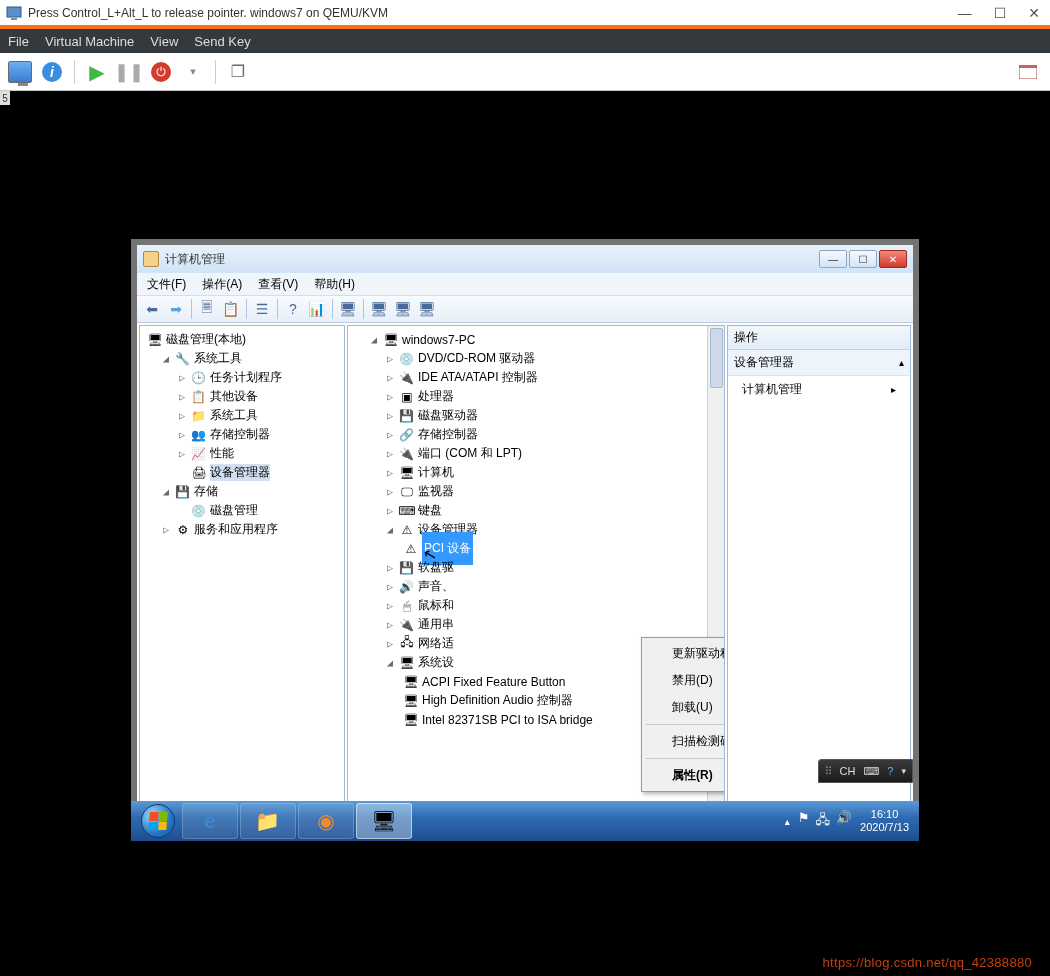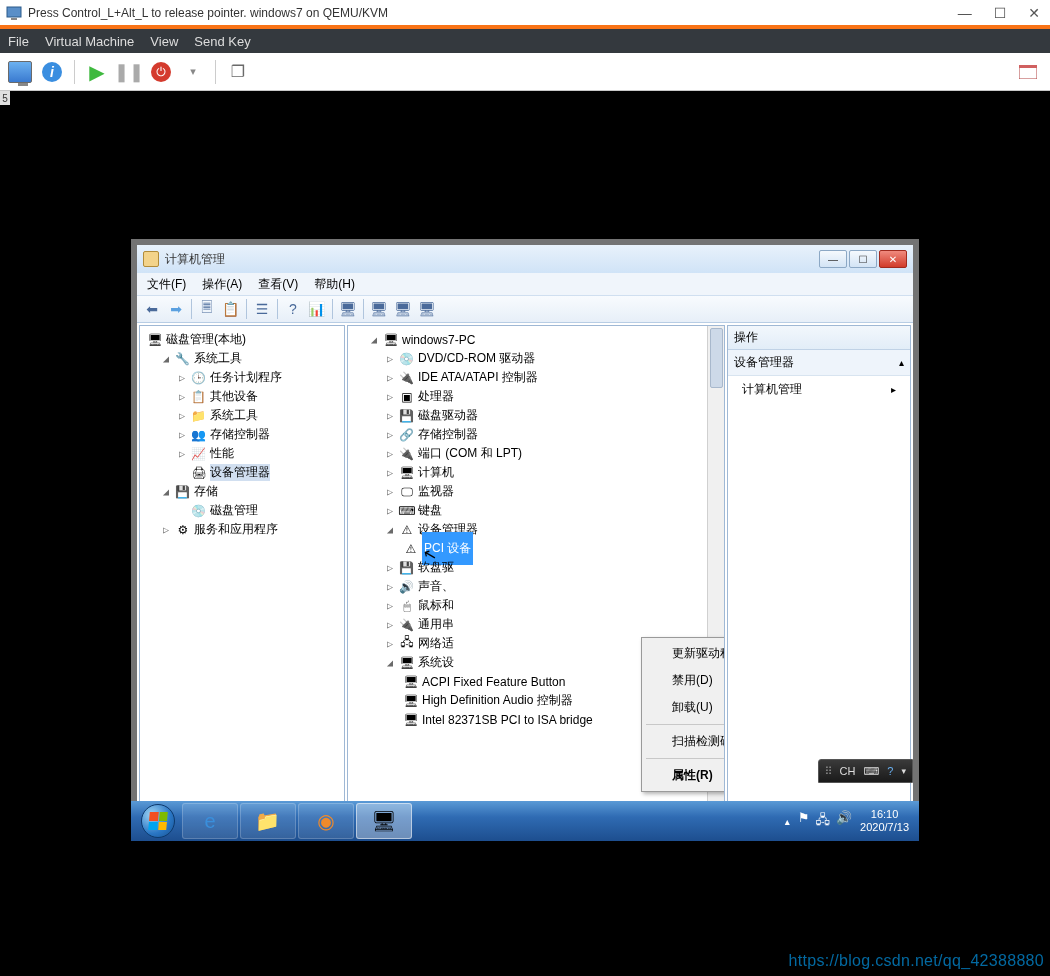--- a/index.html
+++ b/index.html
@@ -80,21 +80,21 @@
 .start-btn { width:46px; height:38px; display:flex; align-items:center; justify-content:center; cursor:pointer;}
 .start-orb { width:34px; height:34px; border-radius:50%; background:radial-gradient(circle at 30% 30%, #9dd4f5, #2a76c4 60%, #165090); border:1px solid #0d3a6e; display:flex; align-items:center; justify-content:center;}
 .win-flag { width:18px; height:18px; display:grid; grid-template-columns:1fr 1fr; grid-template-rows:1fr 1fr; gap:1px; transform:skew(-5deg);}
 .win-flag div:nth-child(1){background:#f25022;} .win-flag div:nth-child(2){background:#7fba00;} .win-flag div:nth-child(3){background:#00a4ef;} .win-flag div:nth-child(4){background:#ffb900;}
 .task-item { width:56px; height:36px; margin:0 1px; background:rgba(255,255,255,.1); border:1px solid rgba(255,255,255,.2); border-radius:3px; display:flex; align-items:center; justify-content:center; cursor:pointer; font-size:20px;}
 .task-item.active { background:rgba(255,255,255,.35); border-color:rgba(255,255,255,.5);}
 .tray { margin-left:auto; display:flex; align-items:center; gap:8px; color:#fff; font-size:11px; padding-right:6px;}
 .tray-icons{ display:flex; gap:6px; font-size:13px;}
 .clock { text-align:center; line-height:1.2;}
 
-.watermark { position:absolute; right:6px; bottom:6px; color:#0369a1; font-size:16px; font-family:Arial; letter-spacing:.3px; z-index:200;}
+.watermark { position:absolute; right:18px; bottom:6px; color:#c2410c; font-size:13px; font-family:Arial; letter-spacing:.3px; z-index:200;}
 .hscroll-gray { position:absolute; left:0; top:91px; width:10px; height:14px; background:#e0e0e0; color:#333; font-size:10px; display:flex; align-items:center; justify-content:center; z-index:3;}
 .cursor-arrow { position:absolute; z-index:300; font-size:16px; color:#000; transform:rotate(-15deg); pointer-events:none;}
 </style>
 </head>
 <body>
 
 <div class="outer-window">
   <div class="outer-titlebar">
     <svg class="icon" viewBox="0 0 16 16">
         <rect x="1" y="2" width="14" height="10" fill="#5a8fc8" stroke="#2a5a8a"></rect>

